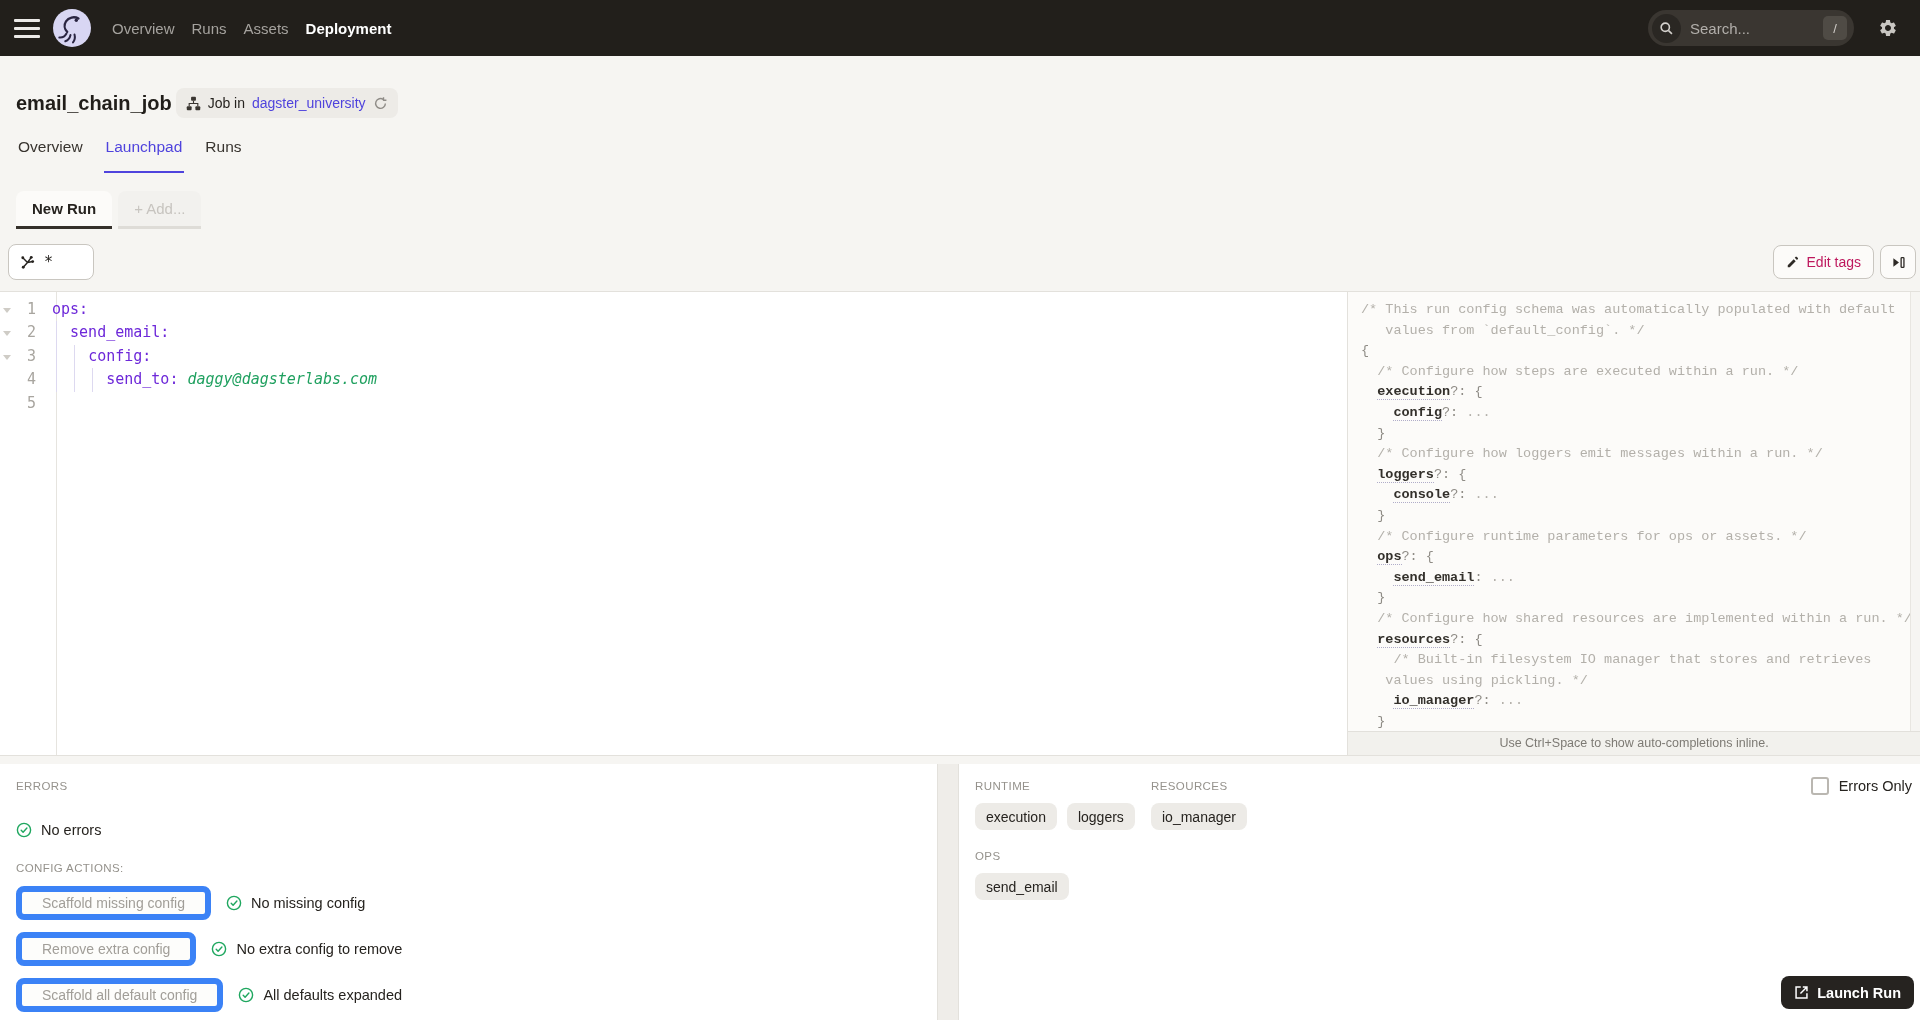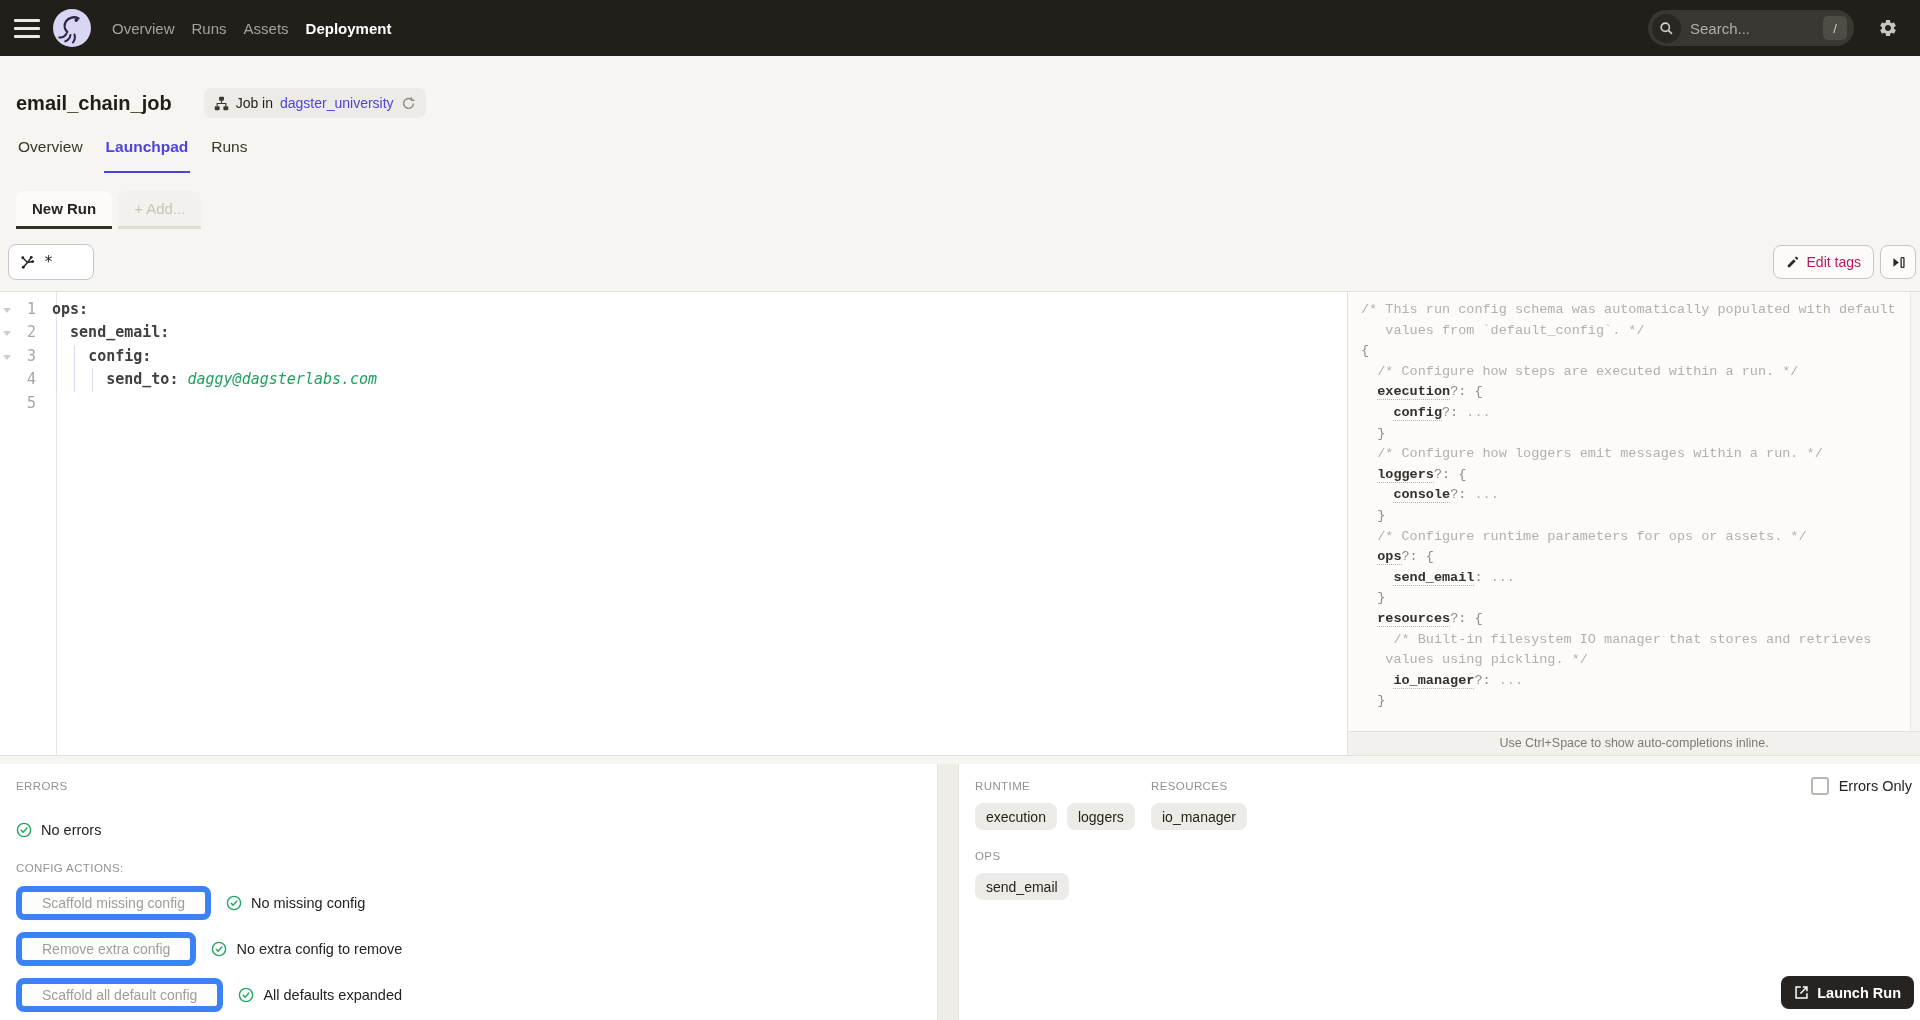--- a/index.html
+++ b/index.html
@@ -24,28 +24,28 @@
   .search { width:206px; height:36px; background:#3a3631; border-radius:18px; display:flex; align-items:center; gap:7px; padding:0 7px 0 4px; }
   .search-iconwrap { width:29px; height:29px; border-radius:50%; background:#2a2723; display:flex; align-items:center; justify-content:center; flex:none; }
   .search input { flex:1; min-width:0; background:none; border:none; outline:none; color:#e5e5e5; font-size:15px; font-family:inherit; }
   .search input::placeholder { color:#b2afab; }
   .kbd { width:24px; height:24px; border-radius:5px; background:#4f4b45; color:#cfccc8; font-size:13px;
     display:flex; align-items:center; justify-content:center; flex:none; }
   .gear-btn { margin-left:24px; background:none; border:none; cursor:pointer; padding:0; display:flex; }
 
   
   .page-header { padding:28px 16px 0 16px; }
-  .title-row { display:flex; align-items:center; gap:32px; height:38px; }
+  .title-row { display:flex; align-items:center; gap:4px; height:38px; }
   .page-title { font-size:20px; font-weight:700; color:#211e1a; }
   .badge { display:inline-flex; align-items:center; gap:7px; height:30px; padding:0 10px; background:#edebe7; border-radius:8px; font-size:14px; }
   .badge-link { color:var(--accent,#4F43DD); text-decoration:none; cursor:pointer; }
   .refresh-btn { background:none; border:none; padding:0; display:flex; cursor:pointer; }
   .tabs { display:flex; gap:19px; margin-top:16px; }
   .tab { font-size:15.5px; color:#38342f; background:none; border:none; cursor:pointer; padding:0 2px 15px 2px; border-bottom:2px solid transparent; }
-  .tab.active { color:var(--accent,#4F43DD); border-bottom-color:var(--accent,#4F43DD); font-weight:700; }
+  .tab.active { color:var(--accent,#4F43DD); border-bottom-color:var(--accent,#4F43DD); font-weight:400; }
 
   
   .run-row { display:flex; gap:6px; margin:18px 16px 0 16px; }
   .run-tab { height:38px; padding:0 16px; display:flex; align-items:center; font-size:15px; font-weight:700; color:#26231f;
     background:#fcfbf9; border:none; border-bottom:3px solid #35312b; border-radius:8px 8px 0 0; cursor:pointer; }
   .add-tab { height:38px; padding:0 16px; display:flex; align-items:center; font-size:15px; color:#c7c4bf;
     background:#f2f1ee; border:none; border-bottom:3px solid #dedcd7; border-radius:8px 8px 0 0; cursor:pointer; }
   .toolbar { display:flex; align-items:center; margin:14px 4px 0 8px; height:38px; }
   .op-selector { width:86px; height:36px; background:#fff; border:1px solid #c9c6c0; border-radius:8px;
     display:flex; align-items:center; gap:8px; padding:0 10px; font-family:"DejaVu Sans Mono", monospace; font-size:15px; cursor:text; }
@@ -58,21 +58,21 @@
   .editor-wrap { display:flex; margin-top:10px; background:#fff; border-top:1px solid #e3e1dc; border-bottom:1px solid #e3e1dc; height:465px; }
   .editor { flex:1; position:relative; padding-top:6px; font-family:"DejaVu Sans Mono", monospace; font-size:15px; cursor:text; }
   .gutter-sep { position:absolute; left:56px; top:0; bottom:0; width:1px; background:#e6e4df; }
   .ed-line { display:flex; height:23.4px; line-height:23.4px; }
   .fold { width:14px; position:relative; flex:none; }
   .fold.has::after { content:""; position:absolute; left:3px; top:10px;
     border-left:4px solid transparent; border-right:4px solid transparent; border-top:5px solid #cfccc6; }
   .lnum { width:32px; flex:none; text-align:right; padding-right:10px; color:#a8a59f; }
   .lcontent { position:relative; padding-left:6px; white-space:pre; flex:1; }
   .guide { position:absolute; top:0; bottom:0; width:1px; background:#ddd9f0; }
-  .tok-key { color:#404040;font-weight:bold; }
+  .tok-key { color:#6d28d9; }
   .tok-val { color:#1fa05f;font-style:italic; }
 
   
   .schema { width:573px; flex:none; background:#fcfbf9; border-left:1px solid #e3e1dc; position:relative;
     padding:8px 14px 0 13px; font-family:"Liberation Mono", monospace; font-size:13.5px; line-height:20.6px; overflow:hidden; }
   .s-line { white-space:pre; }
   .cm { color:#b3b0aa; }
   .key { color:#33302b; font-weight:700; border-bottom:1px dotted #b0adc9; }
   .pn { color:#8f8c86; }
   .el { color:#b3b0aa; }
@@ -248,20 +248,21 @@
         <div class="s-line"><span>    </span><span class="key">config</span><span class="pn">?: </span><span class="el">...</span></div>
         <div class="s-line"><span>  </span><span class="pn">}</span></div>
         <div class="s-line"><span>  </span><span class="cm">/* Configure how loggers emit messages within a run. */</span></div>
         <div class="s-line"><span>  </span><span class="key">loggers</span><span class="pn">?: {</span></div>
         <div class="s-line"><span>    </span><span class="key">console</span><span class="pn">?: </span><span class="el">...</span></div>
         <div class="s-line"><span>  </span><span class="pn">}</span></div>
         <div class="s-line"><span>  </span><span class="cm">/* Configure runtime parameters for ops or assets. */</span></div>
         <div class="s-line"><span>  </span><span class="key">ops</span><span class="pn">?: {</span></div>
         <div class="s-line"><span>    </span><span class="key">send_email</span><span class="pn">: </span><span class="el">...</span></div>
         <div class="s-line"><span>  </span><span class="pn">}</span></div>
+        <div class="s-line"><span>  </span><span class="cm">/* Configure how shared resources are implemented within a run. */</span></div>
         <div class="s-line"><span>  </span><span class="key">resources</span><span class="pn">?: {</span></div>
         <div class="s-line"><span>    </span><span class="cm">/* Built-in filesystem IO manager that stores and retrieves</span></div>
         <div class="s-line"><span>   </span><span class="cm">values using pickling. */</span></div>
         <div class="s-line"><span>    </span><span class="key">io_manager</span><span class="pn">?: </span><span class="el">...</span></div>
         <div class="s-line"><span>  </span><span class="pn">}</span></div>
       </div>
     <i class="scroll-track"></i>
     <div class="schema-footer">Use Ctrl+Space to show auto-completions inline.</div>
   </aside>
 </div>

